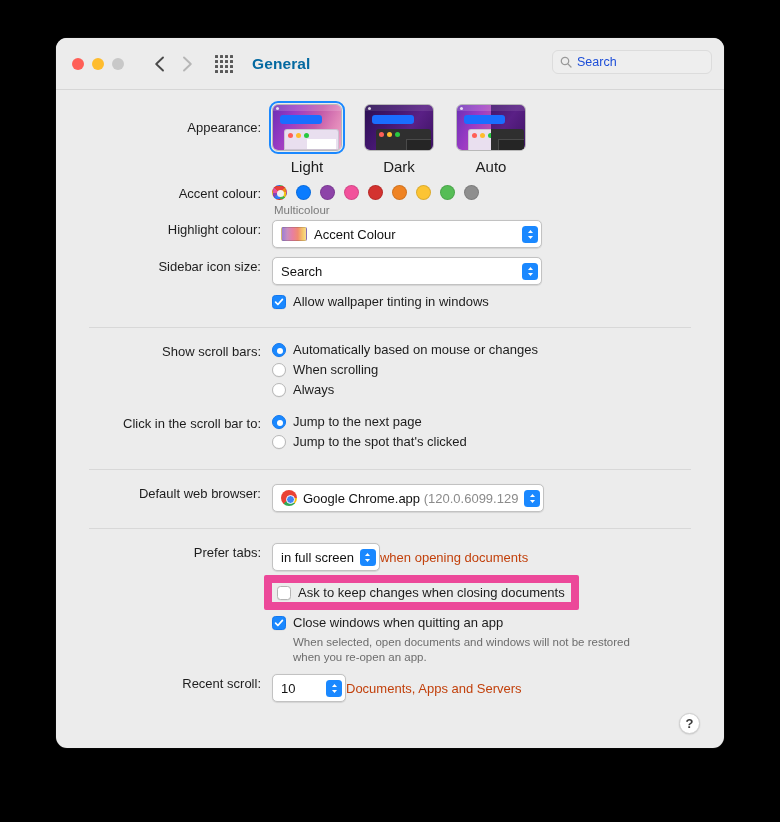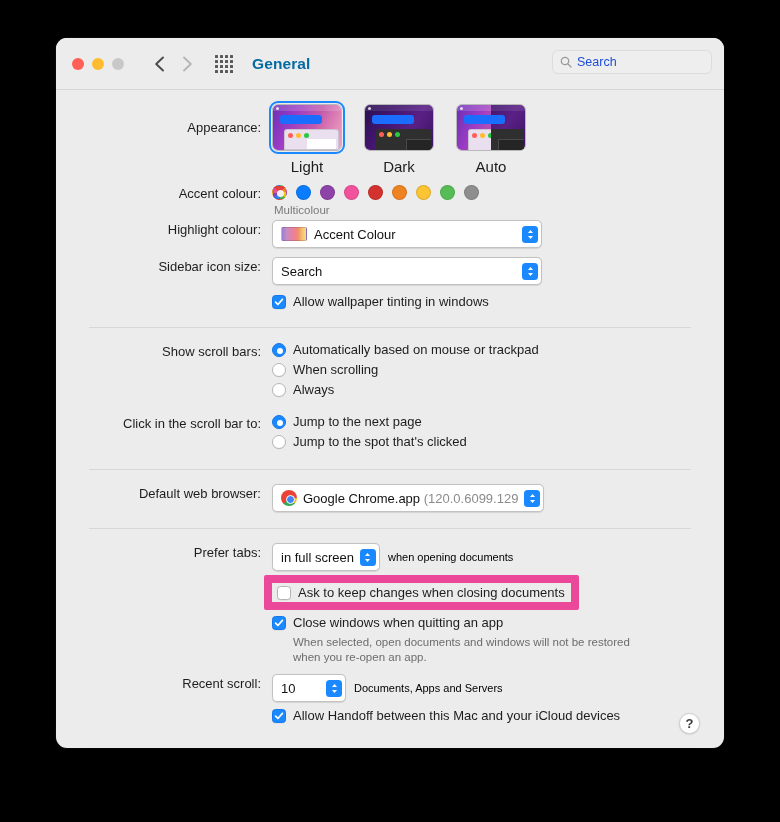--- a/index.html
+++ b/index.html
@@ -244,22 +244,22 @@
   }
   .ctl-label { font-size: 13px; color: #1d1d1d; white-space: nowrap; }
 
   .helptext {
     font-size: 11.5px; color: #6d6d6d;
     line-height: 15px;
     margin: 2px 0 9px 21px;
     max-width: 350px;
   }
 
-  .inline { display: flex; align-items: center; gap: 8px; }
-  .inline .after { font-size: 11px; color: #000000; white-space: nowrap; }
+  .inline { display: flex; align-items: center; gap: 0; }
+  .inline .after { font-size: 13px; color: #c2410c; white-space: nowrap; }
 
   
   .hl-box {
     display: inline-flex;
     align-items: center;
     gap: 7px;
     border: 8px solid #ec4899;
     border-radius: 2px;
     padding: 2px 6px 2px 5px;
     margin-left: -8px;
@@ -484,21 +484,21 @@
         </div>
       </div>
 
       <div class="sep"></div>
 
       <div class="row" style="margin-bottom:2px;">
         <div class="label">Show scroll bars:</div>
         <div class="field">
           <div class="ctl-row">
             <span class="rb on"></span>
-            <span class="ctl-label">Automatically based on mouse or trackpad</span>
+            <span class="ctl-label">Automatically based on mouse or changes</span>
           </div>
           <div class="ctl-row">
             <span class="rb"></span>
             <span class="ctl-label">When scrolling</span>
           </div>
           <div class="ctl-row">
             <span class="rb"></span>
             <span class="ctl-label">Always</span>
           </div>
         </div>
@@ -595,31 +595,18 @@
                   <path d="M4.5 2 L7 5 L2 5 Z" fill="#ffffff"></path>
                   <path d="M4.5 11 L7 8 L2 8 Z" fill="#ffffff"></path>
                 </svg>
               </span>
             </div>
             <span class="after">Documents, Apps and Servers</span>
           </div>
         </div>
       </div>
 
-      <div class="row" style="margin-bottom:0;">
-        <div class="label"></div>
-        <div class="field">
-          <div class="ctl-row">
-            <span class="cb on">
-              <svg width="10" height="10" viewBox="0 0 10 10">
-                  <path d="M1.6 5.2 L3.9 7.5 L8.4 2.4" fill="none" stroke="#ffffff" stroke-width="1.7" stroke-linecap="round" stroke-linejoin="round"></path>
-                </svg>
-            </span>
-            <span class="ctl-label">Allow Handoff between this Mac and your iCloud devices</span>
-          </div>
-        </div>
-      </div>
 
       <div id="helpbtn">?</div>
 
     </div>
   </div>
 </div>
 
 </body></html>

